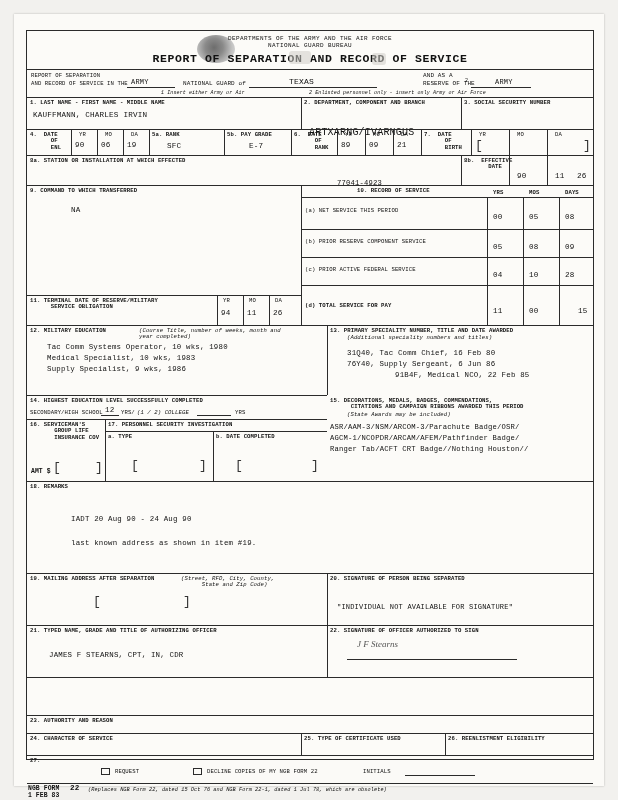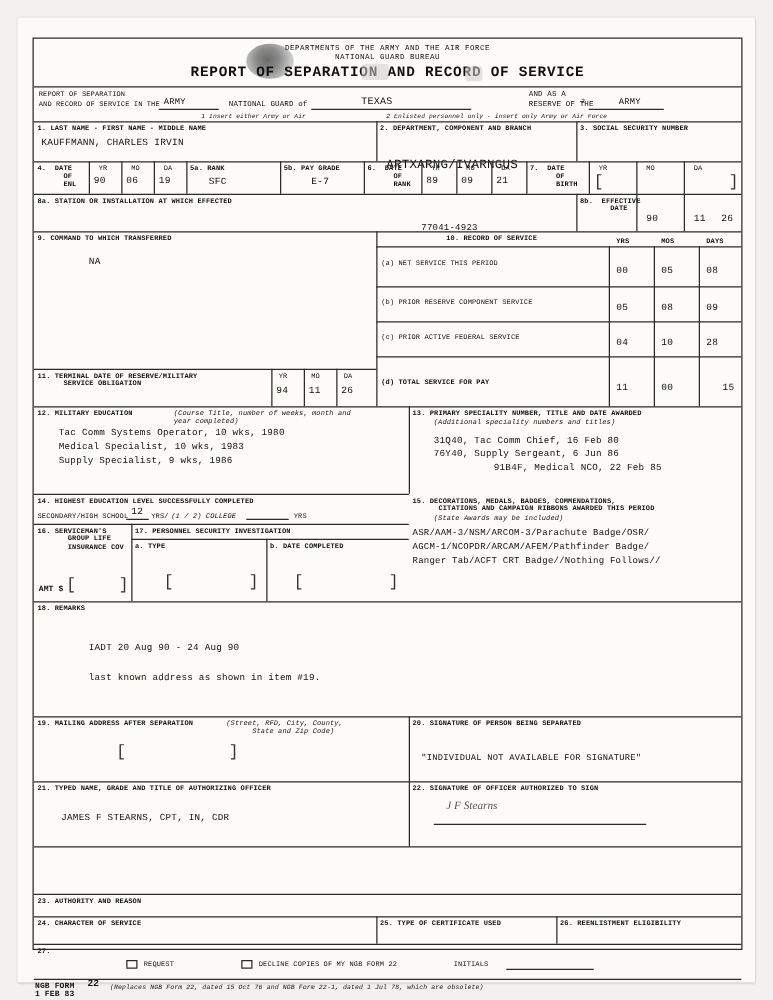--- a/index.html
+++ b/index.html
@@ -228,21 +228,21 @@
     <div class="lbl" style="left:94px;top:379px;">YRS/</div>
     <div class="lbl it" style="left:110px;top:379px;">(1 / 2) COLLEGE</div>
     <div class="ul" style="left:170px;top:384px;width:34px;"></div>
     <div class="lbl" style="left:208px;top:379px;">YRS</div>
 
     <div class="lbl lblb" style="left:303px;top:367px;white-space:pre;">15. DECORATIONS, MEDALS, BADGES, COMMENDATIONS,
       CITATIONS AND CAMPAIGN RIBBONS AWARDED THIS PERIOD</div>
     <div class="lbl it" style="left:320px;top:381px;">(State Awards may be included)</div>
     <div class="val" style="left:303px;top:392px;font-size:7.2px;">ASR/AAM-3/NSM/ARCOM-3/Parachute Badge/OSR/</div>
     <div class="val" style="left:303px;top:403px;font-size:7.2px;">AGCM-1/NCOPDR/ARCAM/AFEM/Pathfinder Badge/</div>
-    <div class="val" style="left:303px;top:414px;font-size:7.2px;">Ranger Tab/ACFT CRT Badge//Nothing Follows//</div>
+    <div class="val" style="left:303px;top:414px;font-size:7.2px;">Ranger Tab/ACFT CRT Badge//Nothing Houston//</div>
 
     <div class="hline" style="left:0;top:388px;width:300px;"></div>
 
     <div class="lbl lblb" style="left:3px;top:391px;white-space:pre;">16. SERVICEMAN'S
        GROUP LIFE
        INSURANCE COV</div>
     <div class="vline" style="left:78px;top:388px;height:62px;"></div>
     <div class="lbl lblb" style="left:81px;top:391px;">17. PERSONNEL SECURITY INVESTIGATION</div>
     <div class="hline" style="left:78px;top:400px;width:222px;"></div>
     <div class="lbl lblb" style="left:81px;top:403px;">a. TYPE</div>

